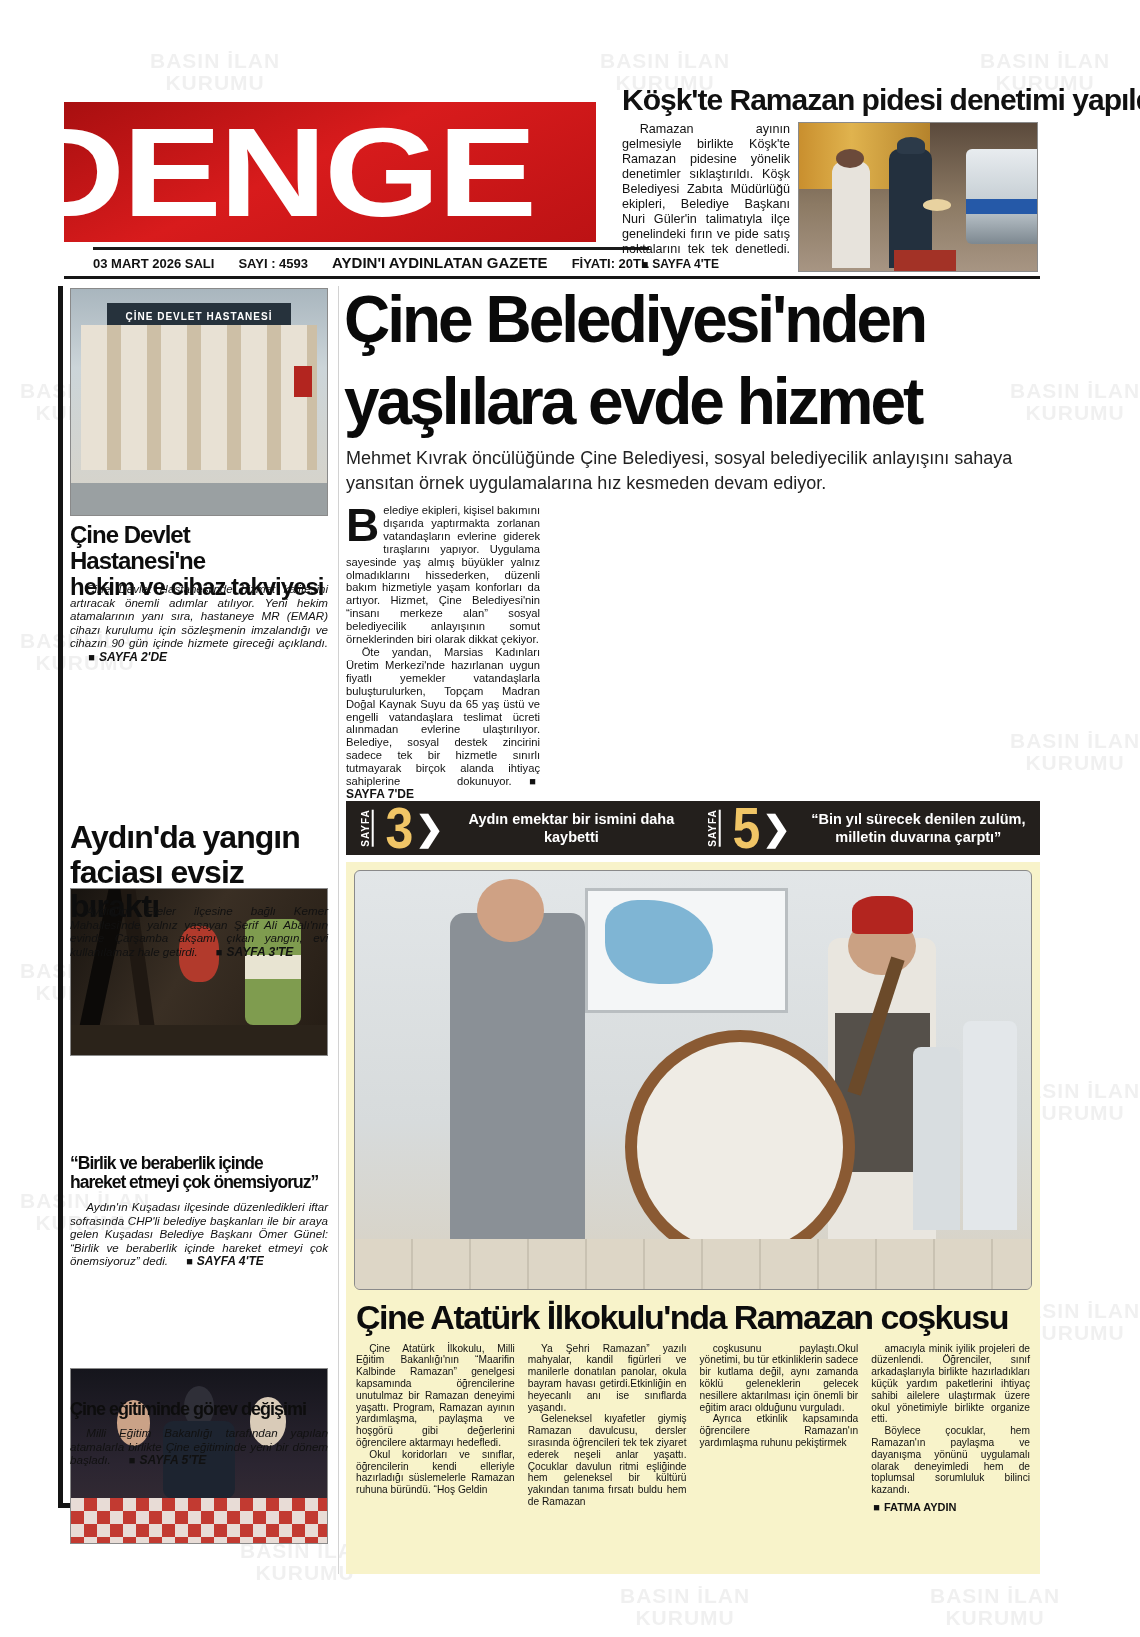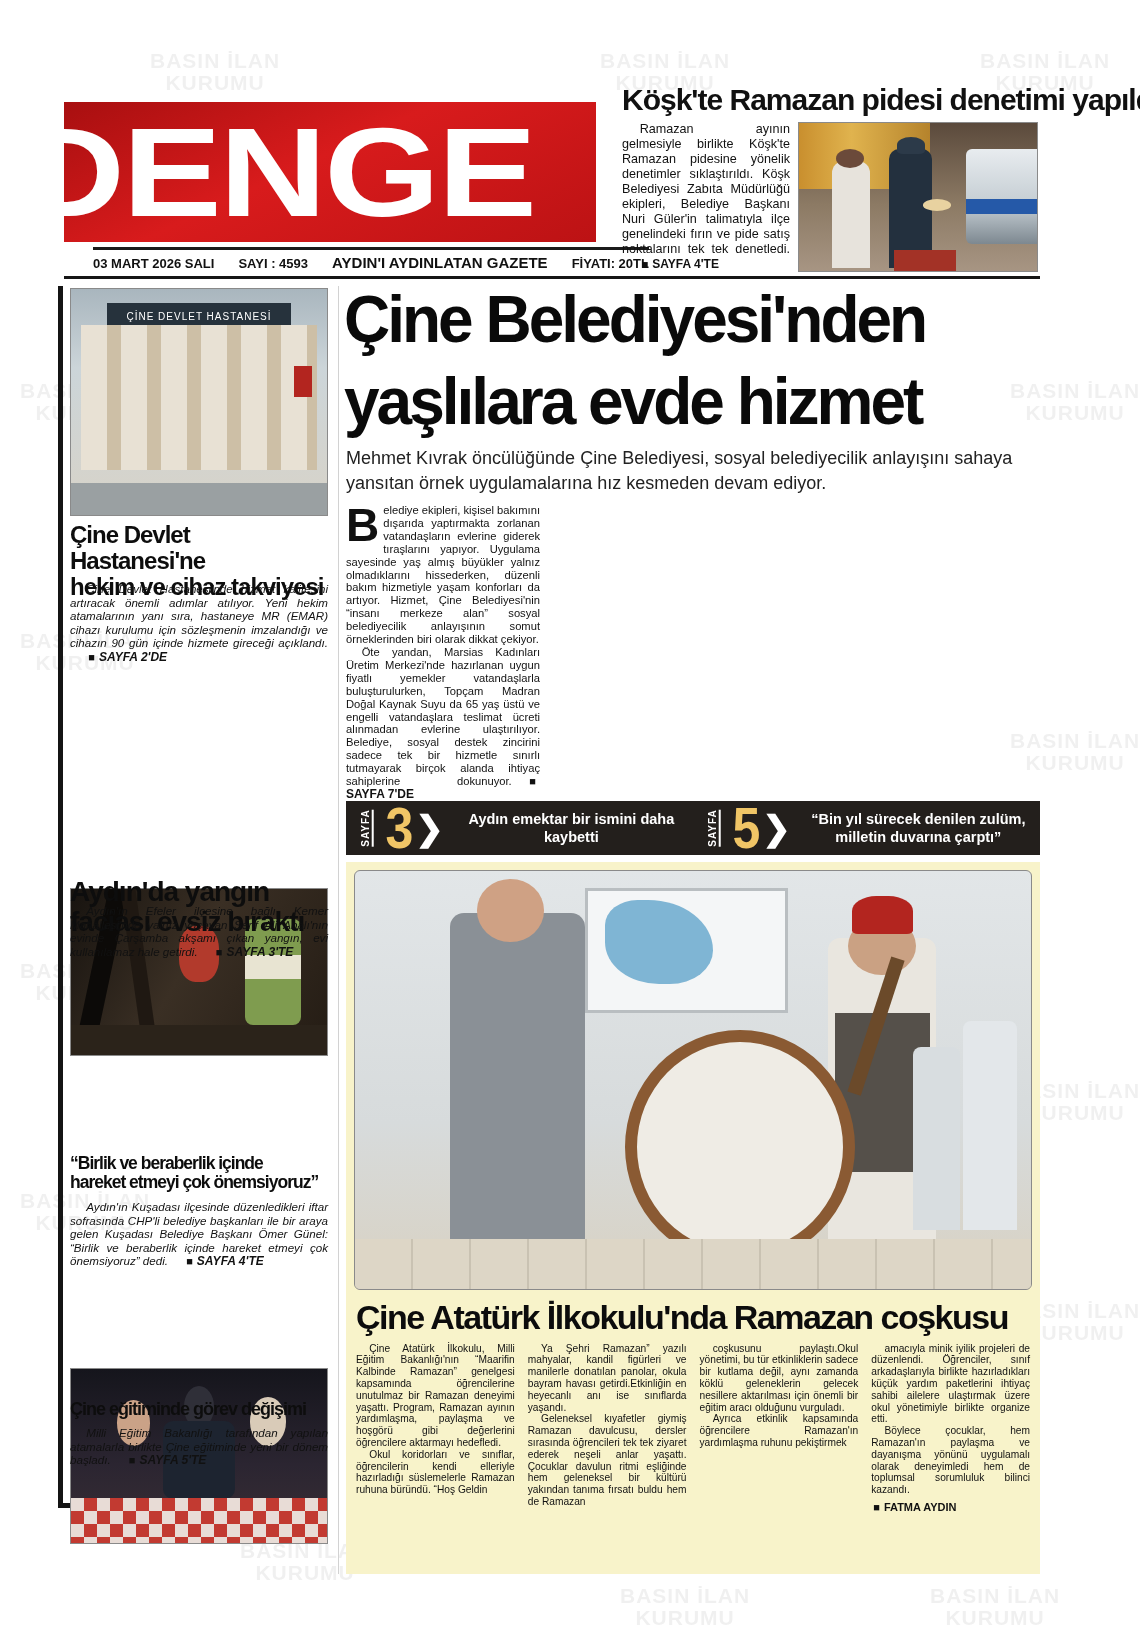--- a/index.html
+++ b/index.html
@@ -44,21 +44,21 @@
   .ph-market .woman{left:14%;top:26%;width:16%;height:72%;background:#e7e3dc;border-radius:12px 12px 0 0;}
   .ph-market .scarf{left:15.5%;top:18%;width:12%;height:13%;background:#6b4a3a;border-radius:50%;}
   .ph-market .pide{left:52%;top:52%;width:12%;height:8%;background:#e8d2a0;border-radius:50%;}
   .ph-market .crate{left:40%;bottom:0;width:26%;height:14%;background:#a33226;}
   
   .ph-hosp{background:linear-gradient(#a9b6be,#ccd5d9 35%,#d8d3c8);}
   .ph-hosp .bld{left:4%;top:16%;width:92%;height:64%;
       background:repeating-linear-gradient(90deg,#e8e1d4 0 26px,#cdbfa6 26px 40px),
                  repeating-linear-gradient(#0000 0 26px,rgba(40,50,60,.45) 26px 36px);}
   .ph-hosp .signbar{left:14%;top:6%;width:72%;height:12%;background:#26323c;color:#fff;
-      display:flex;align-items:center;justify-content:center;font-size:10px;font-weight:normal;letter-spacing:1px;}
+      display:flex;align-items:center;justify-content:center;font-size:10px;font-weight:bold;letter-spacing:1px;}
   .ph-hosp .ground{left:0;bottom:0;width:100%;height:14%;background:#9aa0a2;}
   .ph-hosp .emblem{right:6%;top:34%;width:7%;height:14%;background:#b3251f;}
   
   .ph-fire{background:linear-gradient(120deg,#17130f,#3a2f24 45%,#241c14);}
   .ph-fire .beam1{left:8%;top:0;width:8%;height:100%;background:#0c0a08;transform:skewX(-12deg);}
   .ph-fire .beam2{left:24%;top:0;width:6%;height:100%;background:#1f1812;transform:skewX(8deg);}
   .ph-fire .cloth{left:42%;top:22%;width:16%;height:34%;background:#b23a2c;border-radius:40%;}
   .ph-fire .sack{right:10%;top:18%;width:22%;height:64%;background:#7f9c4f;border-radius:8px;}
   .ph-fire .sackband{right:10%;top:40%;width:22%;height:14%;background:#e8e4d2;}
   .ph-fire .debris{left:0;bottom:0;width:100%;height:18%;background:#2b231a;}
@@ -247,21 +247,21 @@
     </div>
 
     <div class="abs photo ph-fire side" style="left:70px;top:660px;height:168px;">
       <div class="s beam1"></div>
       <div class="s beam2"></div>
       <div class="s cloth"></div>
       <div class="s sack"></div>
       <div class="s sackband"></div>
       <div class="s debris"></div>
     </div>
-    <div class="abs side side-h" style="left:70px;top:877px;font-size:28px;">
+    <div class="abs side side-h" style="left:70px;top:820px;font-size:32px;">
       <div>Aydın'da yangın</div>
       <div>faciası evsiz bıraktı</div>
     </div>
     <div class="abs side side-body" style="left:70px;top:904px;">
       <p><span>Aydın'ın Efeler ilçesine bağlı Kemer Mahallesi'nde yalnız yaşayan Şerif Ali Abalı'nın evinde Çarşamba akşamı çıkan yangın, evi kullanılamaz hale getirdi.</span><span class="mk">■</span><span class="pageref">SAYFA 3'TE</span></p>
     </div>
 
     <div class="abs photo ph-iftar side" style="left:70px;top:972px;height:176px;">
       <div class="s h1c"></div>
       <div class="s h2c"></div>

